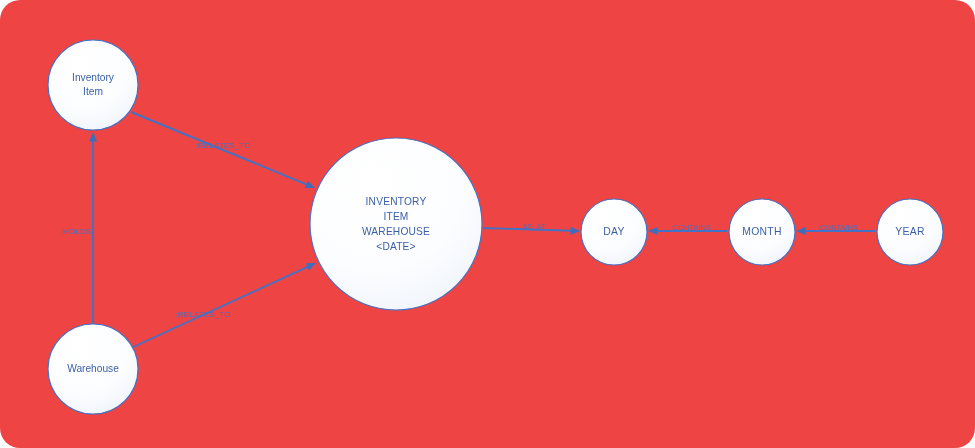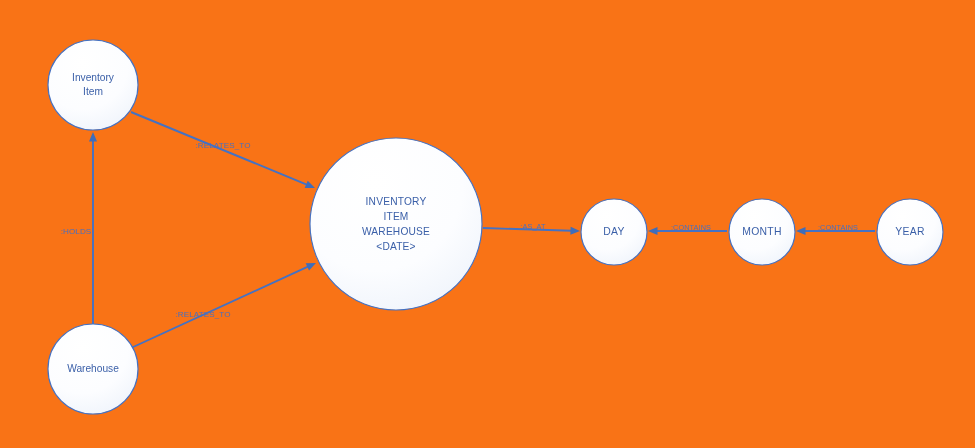--- a/index.html
+++ b/index.html
@@ -11,21 +11,22 @@
   body {
     width: 975px;
     height: 448px;
     overflow: hidden;
     font-family: "Liberation Sans", sans-serif;
   }
   #diagram-root {
     position: relative;
     width: 975px;
     height: 448px;
-    background: #f97316;
+    background: #ef4444;
+    border-radius: 20px;
   }
   #graph-svg {
     position: absolute;
     top: 0;
     left: 0;
     width: 975px;
     height: 448px;
     display: block;
   }
   .node-circle {

